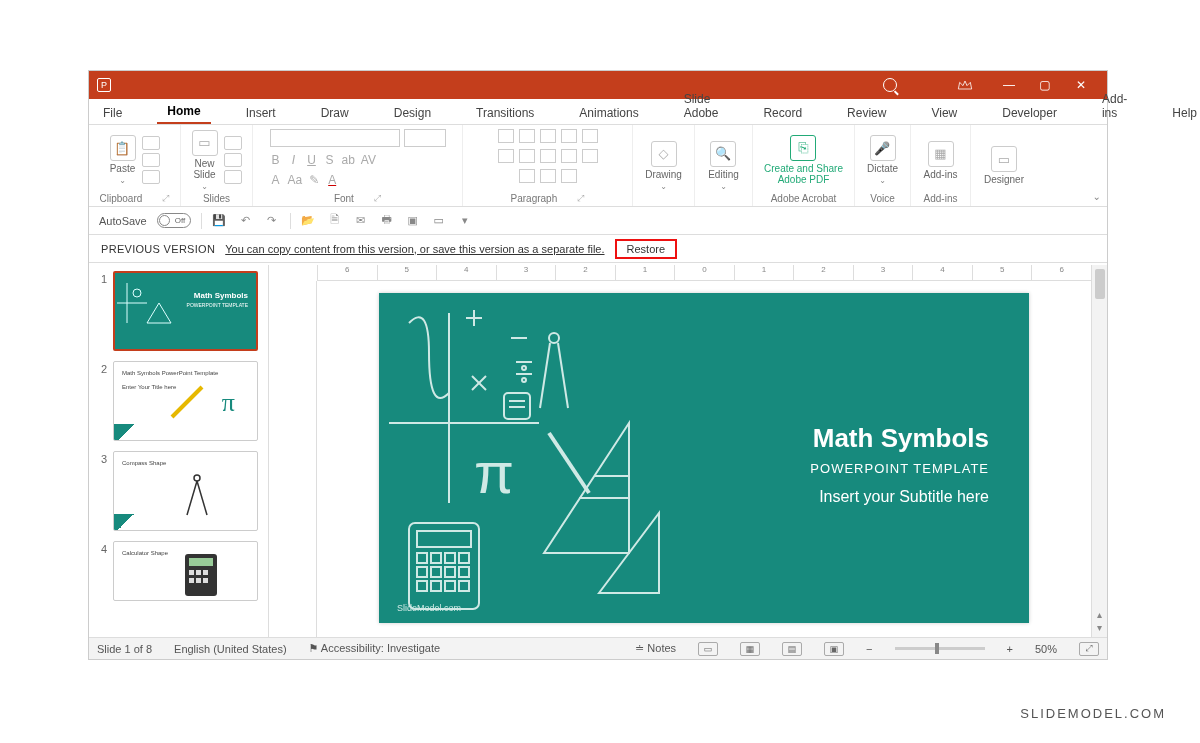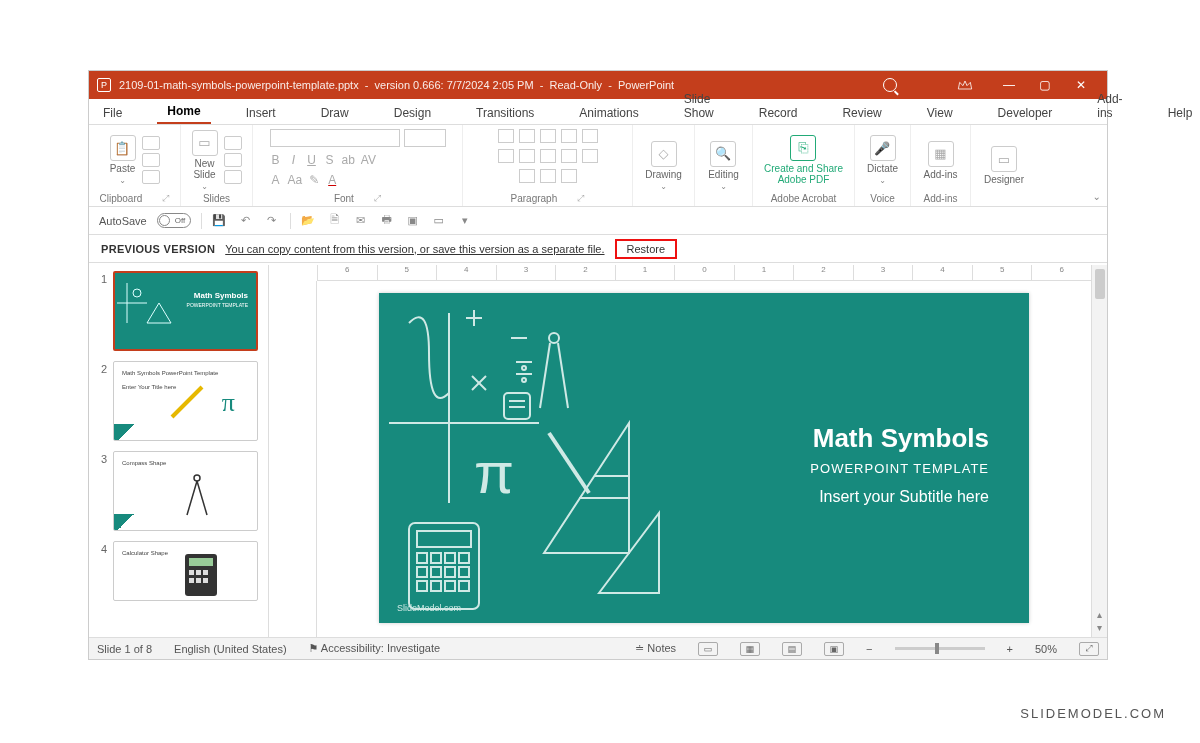--- a/index.html
+++ b/index.html
@@ -45,21 +45,21 @@
   
   .qat { height:28px; display:flex; align-items:center; gap:10px; padding:0 10px; border-bottom:1px solid #ddd; font-size:11px; color:#555; background:#fff;}
   .qat .autosave-label{font-size:11px;}
   .qat .toggle{width:34px;height:15px;border:1px solid #888;border-radius:8px;position:relative;display:flex;align-items:center;}
   .qat .toggle .knob{width:11px;height:11px;border:1px solid #888;border-radius:50%;margin-left:1px;background:#fff;}
   .qat .toggle .off{font-size:8px;margin-left:5px;color:#666;}
   .qat .qico{width:16px;height:16px;color:#888;display:flex;align-items:center;justify-content:center;}
   .qat .sep{width:1px;height:16px;background:#ddd;}
   
   .verbar { height:28px; display:flex; align-items:center; padding:0 12px; font-size:11px; border-bottom:1px solid #ddd; gap:10px; background:#fff;}
-  .verbar .label { font-weight:700; color:#333; letter-spacing:.3px;}
+  .verbar .label { font-weight:400; color:#333; letter-spacing:.3px;}
   .verbar .msg { text-decoration: underline; color:#333;}
   .verbar .restore { border:2px solid #e11; padding:2px 10px; font-size:11px; background:#fff; color:#333;}
   
   .main { position:absolute; top:194px; left:0; right:0; bottom:22px; display:flex; background:#fafafa;}
   .thumbs { width:180px; background:#fff; border-right:1px solid #ddd; padding:6px 4px 6px 8px; overflow:hidden;}
   .thumb-row{display:flex;gap:6px;margin-bottom:10px;}
   .thumb-num{width:10px;font-size:11px;color:#666;text-align:right;padding-top:2px;}
   .thumb{width:145px;height:80px;border:1px solid #ccc;border-radius:2px;background:#fff;position:relative;overflow:hidden;}
   .thumb.selected{border:2px solid #c43e1c;}
   .thumb.teal{background:#178a7d;}
@@ -89,44 +89,41 @@
   .status .slider .knob{position:absolute;left:45%;top:-4px;width:4px;height:11px;background:#888;}
   .ruler-label{flex:0 0 auto;width:8px;text-align:center;}
 </style>
 </head>
 <body>
 
 <div class="frame">
 
   <div class="titlebar">
     <div class="ppt-icon">P</div>
-    <span class="title-text">
-      <span>2109-01-math-symbols-powerpoint-template.pptx</span>&nbsp; - &nbsp;<span>version 0.666: 7/7/2024 2:05 PM</span>&nbsp; - &nbsp;<span>Read-Only</span>&nbsp; - &nbsp;<span>PowerPoint</span>
-    </span>
     <div class="spacer"></div>
     <div class="search-icon"></div>
     <div class="premium-icon">
       <svg viewBox="0 0 24 16" width="16" height="12">
           <path d="M2 14 L4 4 L9 9 L12 2 L15 9 L20 4 L22 14 Z" fill="none" stroke="#fff" stroke-width="1.2"></path>
         </svg>
     </div>
     <div class="winbtn">—</div>
     <div class="winbtn">▢</div>
     <div class="winbtn">✕</div>
   </div>
 
   <div class="tabs">
     <div class="tab">File</div>
     <div class="tab active">Home</div>
     <div class="tab">Insert</div>
     <div class="tab">Draw</div>
     <div class="tab">Design</div>
     <div class="tab">Transitions</div>
     <div class="tab">Animations</div>
-    <div class="tab">Slide Show</div>
+    <div class="tab">Slide Adobe</div>
     <div class="tab">Record</div>
     <div class="tab">Review</div>
     <div class="tab">View</div>
     <div class="tab">Developer</div>
     <div class="tab">Add-ins</div>
     <div class="tab">Help</div>
     <div class="tab">Acrobat</div>
     <div class="spacer"></div>
     <div class="record-btn">
         <span class="dot"></span>

